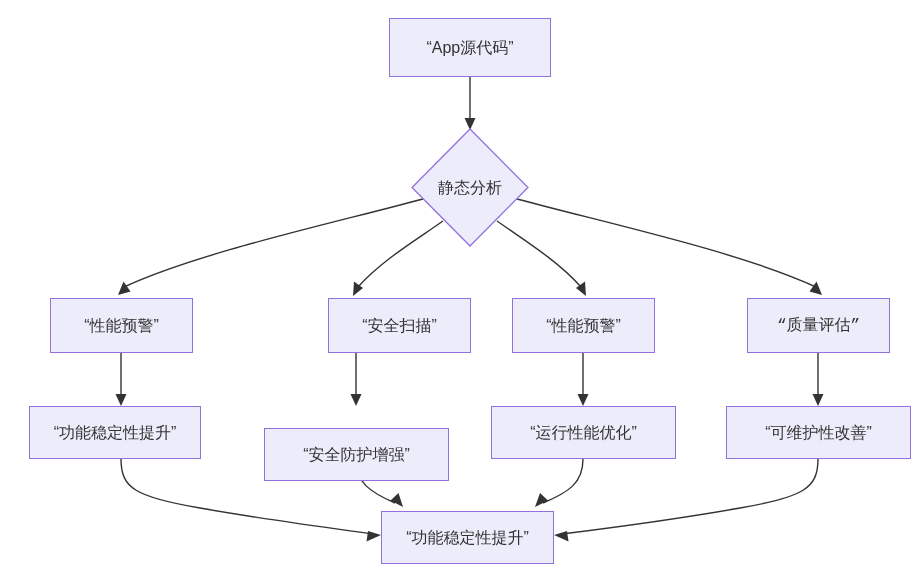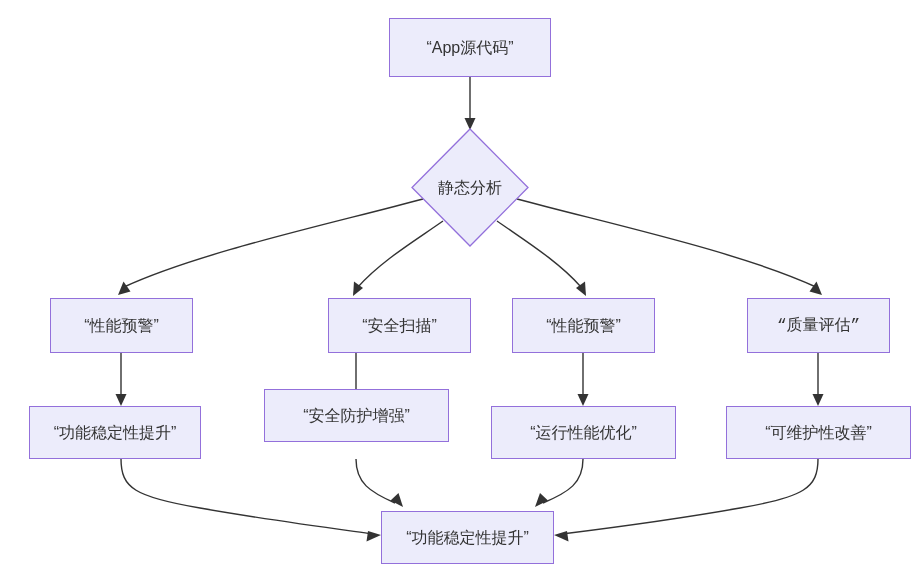--- a/index.html
+++ b/index.html
@@ -166,21 +166,21 @@
   </div>
 
   <div class="node node-rect" style="left:747px; top:298px; width:143px; height:55px;font-family:Liberation Mono, monospace;">
     <span>“质量评估”</span>
   </div>
 
   <div class="node node-rect" style="left:29px; top:406px; width:172px; height:53px;">
     <span>“功能稳定性提升”</span>
   </div>
 
-  <div class="node node-rect" style="left:264px; top:389px; width:185px; height:53px;">
+  <div class="node node-rect" style="left:264px; top:428px; width:185px; height:53px;">
     <span>“安全防护增强”</span>
   </div>
 
   <div class="node node-rect" style="left:491px; top:406px; width:185px; height:53px;">
     <span>“运行性能优化”</span>
   </div>
 
   <div class="node node-rect" style="left:726px; top:406px; width:185px; height:53px;">
     <span>“可维护性改善”</span>
   </div>

